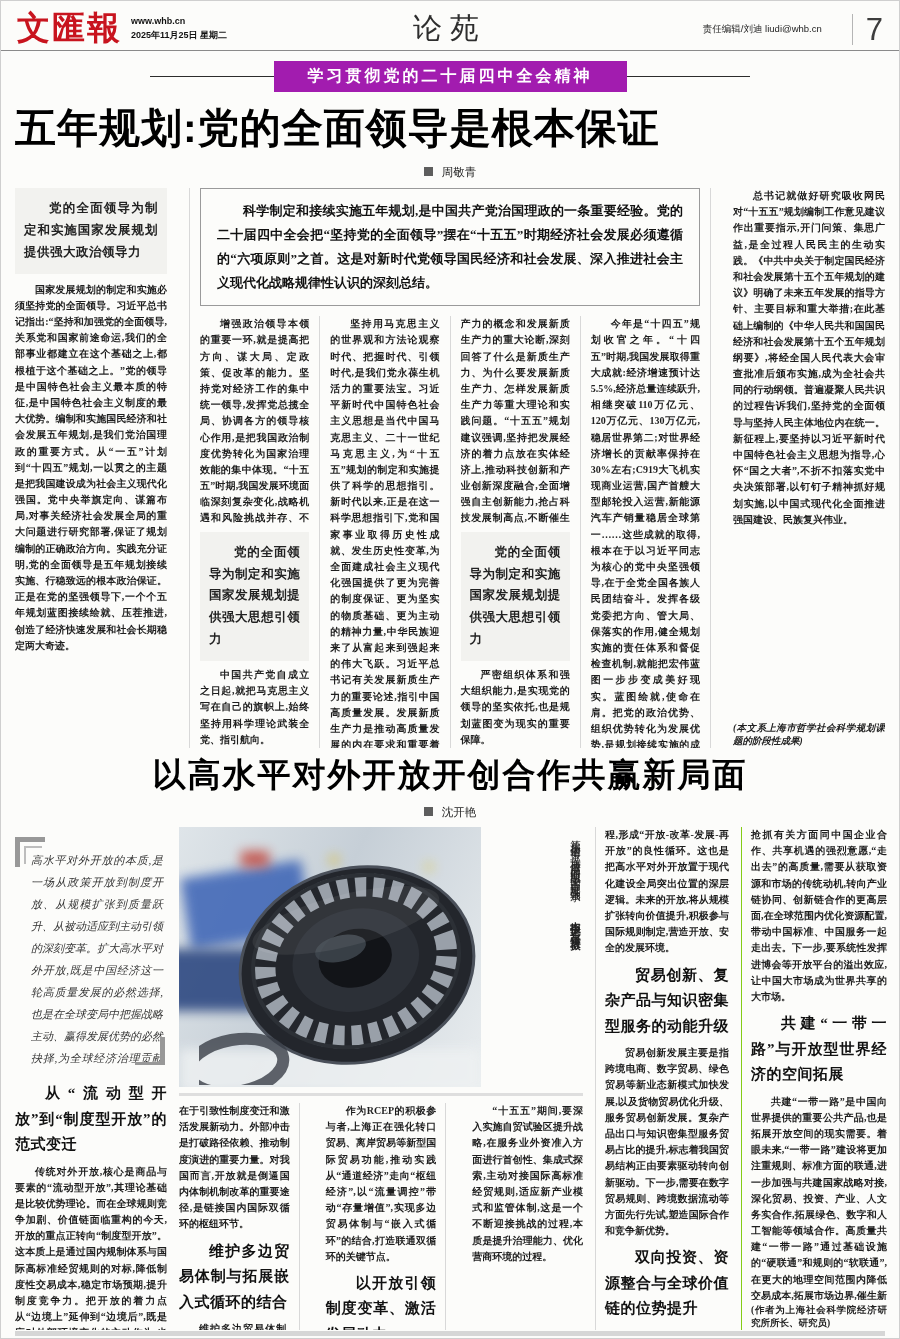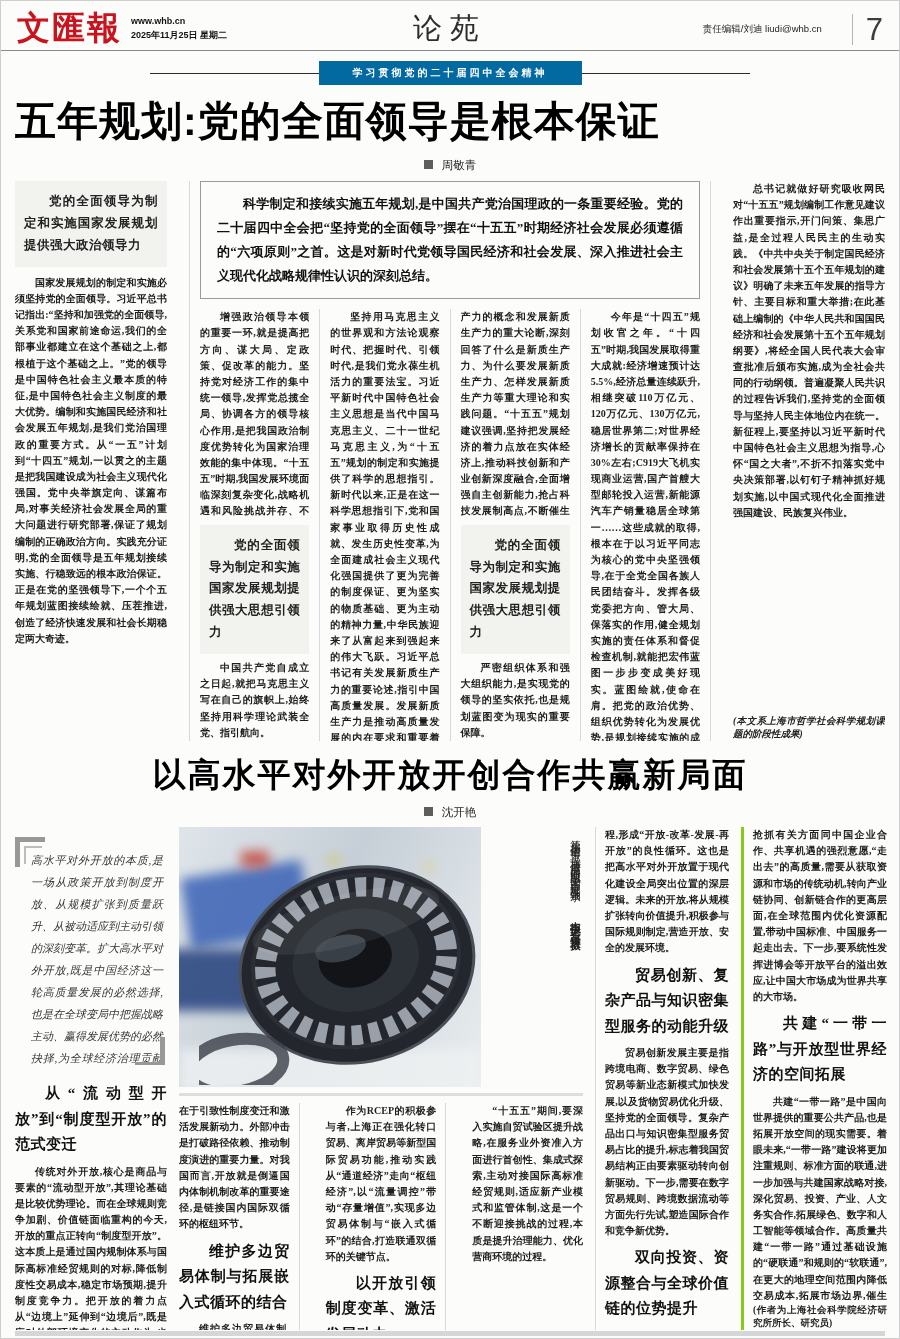--- a/index.html
+++ b/index.html
@@ -19,22 +19,22 @@
                    font-size:29px; letter-spacing:8px; color:#2e2e2e; }
   .hdr-right { display:flex; align-items:center; gap:30px; }
   .editor { font-size:9.5px; color:#222; font-family:"Liberation Sans","DejaVu Sans",sans-serif; }
   .pagenum { font-size:31px; color:#3d3d3d; border-left:1px solid #b5b5b5; padding-left:13px;
              font-family:"Liberation Sans","DejaVu Sans",sans-serif; line-height:1; }
 
   
   .a1 { padding:8px 14px 0; }
   .banner-row { display:flex; align-items:center; width:600px; margin:2px auto 0; }
   .banner-row .hline { flex:1; height:1px; background:#2c2c2c; }
-  .banner { background:#0369a1; color:#fff; font-family:"Liberation Sans","DejaVu Sans",sans-serif;
-            font-weight:bold; font-size:10px; letter-spacing:3px; padding:5px 34px; white-space:nowrap; }
+  .banner { background:#a21caf; color:#fff; font-family:"Liberation Sans","DejaVu Sans",sans-serif;
+            font-weight:bold; font-size:16px; letter-spacing:3px; padding:5px 34px; white-space:nowrap; }
   .headline1 { font-family:"Liberation Sans","DejaVu Sans",sans-serif;
                font-weight:900; font-size:41px; letter-spacing:1px; color:#000; margin-top:9px; }
   .byline { text-align:center; font-size:11.5px; color:#222; margin:9px 0 8px; }
   .byline .sq { display:inline-block; width:9px; height:9px; background:#5d5d5d; margin-right:9px; }
 
   .a1-content { display:flex; height:560px; overflow:hidden; margin-top:2px; }
   p.body { font-size:10px; line-height:1.62; text-align:justify; text-indent:2em; color:#1e1e1e;font-weight:bold; }
   p.noind { text-indent:0; }
   .box { background:#f2f2ef; padding:10px 9px; font-weight:bold; font-size:12.5px; line-height:1.75;
          text-indent:2em; letter-spacing:0.5px; text-align:justify; }
@@ -79,21 +79,21 @@
   .cap .credit { font-weight:bold; margin-top:10px; }
   .capbr { position:absolute; right:-8px; top:44%; bottom:-8px; width:58px;
            border-right:6px solid #b3b3b3; border-bottom:6px solid #b3b3b3; }
   .hr-photo { left:164px; top:340px; width:404px; height:3px; background:#dedede; }
 
   .upcols { left:164px; top:350px; width:404px; bottom:0; display:flex; overflow:hidden; }
   .upc { flex:1; overflow:hidden; }
   .upc + .upc { border-left:1px solid #d8d8d8; margin-left:9px; padding-left:26px; }
   .c5 { left:580px; top:74px; width:134px; bottom:0; border-left:1px solid #d8d8d8;
         padding-left:9px; overflow:hidden; }
-  .c6b { left:726px; top:74px; width:146px; bottom:0; border-left:3px solid #84cc16;
+  .c6b { left:726px; top:74px; width:146px; bottom:0; border-left:1px solid #84cc16;
          padding-left:9px; overflow:hidden; display:flex; flex-direction:column; }
   .c6b .grow { flex:1; overflow:hidden; }
   .attr { font-weight:bold; font-size:9.5px; margin-top:4px; text-align:justify; }
   .bottom-bar { position:absolute; left:14px; right:14px; bottom:2px; height:5px; background:#d6d6d6; }
 </style>
 </head>
 <body>
 
 <div class="page">
 
@@ -222,21 +222,21 @@
         <p class="body">“以开放促改革”的深层机制,正在于通过规则衔接推动国内改革系统集成。</p>
       </div>
       <div class="upc">
         <p class="body">“十五五”期间,要深入实施自贸试验区提升战略,在服务业外资准入方面进行首创性、集成式探索,主动对接国际高标准经贸规则,适应新产业模式和监管体制,这是一个不断迎接挑战的过程,本质是提升治理能力、优化营商环境的过程。</p>
       </div>
     </div>
 
     <div class="abs c5">
       <p class="body noind">程,形成“开放-改革-发展-再开放”的良性循环。这也是把高水平对外开放置于现代化建设全局突出位置的深层逻辑。未来的开放,将从规模扩张转向价值提升,积极参与国际规则制定,营造开放、安全的发展环境。</p>
       <div class="subhead">贸易创新、复杂产品与知识密集型服务的动能升级</div>
-      <p class="body">贸易创新发展主要是指跨境电商、数字贸易、绿色贸易等新业态新模式加快发展,以及货物贸易优化升级、坚持党的全面领导。复杂产品出口与知识密集型服务贸易占比的提升,标志着我国贸易结构正由要素驱动转向创新驱动。下一步,需要在数字贸易规则、跨境数据流动等方面先行先试,塑造国际合作和竞争新优势。</p>
+      <p class="body">贸易创新发展主要是指跨境电商、数字贸易、绿色贸易等新业态新模式加快发展,以及货物贸易优化升级、服务贸易创新发展。复杂产品出口与知识密集型服务贸易占比的提升,标志着我国贸易结构正由要素驱动转向创新驱动。下一步,需要在数字贸易规则、跨境数据流动等方面先行先试,塑造国际合作和竞争新优势。</p>
       <div class="subhead">双向投资、资源整合与全球价值链的位势提升</div>
       <p class="body">双向投资的本质已从单纯的资本流动,转向基于全球视野的战略性资产的搜寻与整合。高质量外资来华投资,也即“引进来”的重点,需要从成本导向型外资转向“效率导向型”和“创新导向型”外资,使其研发环节与本土创新体系深度融合。为此,需要营造市场化、法治化、国际化一流营商环境,稳步扩大制度型开放。</p>
     </div>
 
     <div class="abs c6b">
       <p class="body noind">抢抓有关方面同中国企业合作、共享机遇的强烈意愿,“走出去”的高质量,需要从获取资源和市场的传统动机,转向产业链协同、创新链合作的更高层面,在全球范围内优化资源配置,带动中国标准、中国服务一起走出去。下一步,要系统性发挥进博会等开放平台的溢出效应,让中国大市场成为世界共享的大市场。</p>
       <div class="subhead">共建“一带一路”与开放型世界经济的空间拓展</div>
       <p class="body grow">共建“一带一路”是中国向世界提供的重要公共产品,也是拓展开放空间的现实需要。着眼未来,“一带一路”建设将更加注重规则、标准方面的联通,进一步加强与共建国家战略对接,深化贸易、投资、产业、人文务实合作,拓展绿色、数字和人工智能等领域合作。高质量共建“一带一路”通过基础设施的“硬联通”和规则的“软联通”,在更大的地理空间范围内降低交易成本,拓展市场边界,催生新的经济网络,为共建各国提供融入全球化的新通道,也为中国构建多元化、抗风险的开放空间提供战略支撑。</p>
       <p class="attr">(作者为上海社会科学院经济研究所所长、研究员)</p>
     </div>

